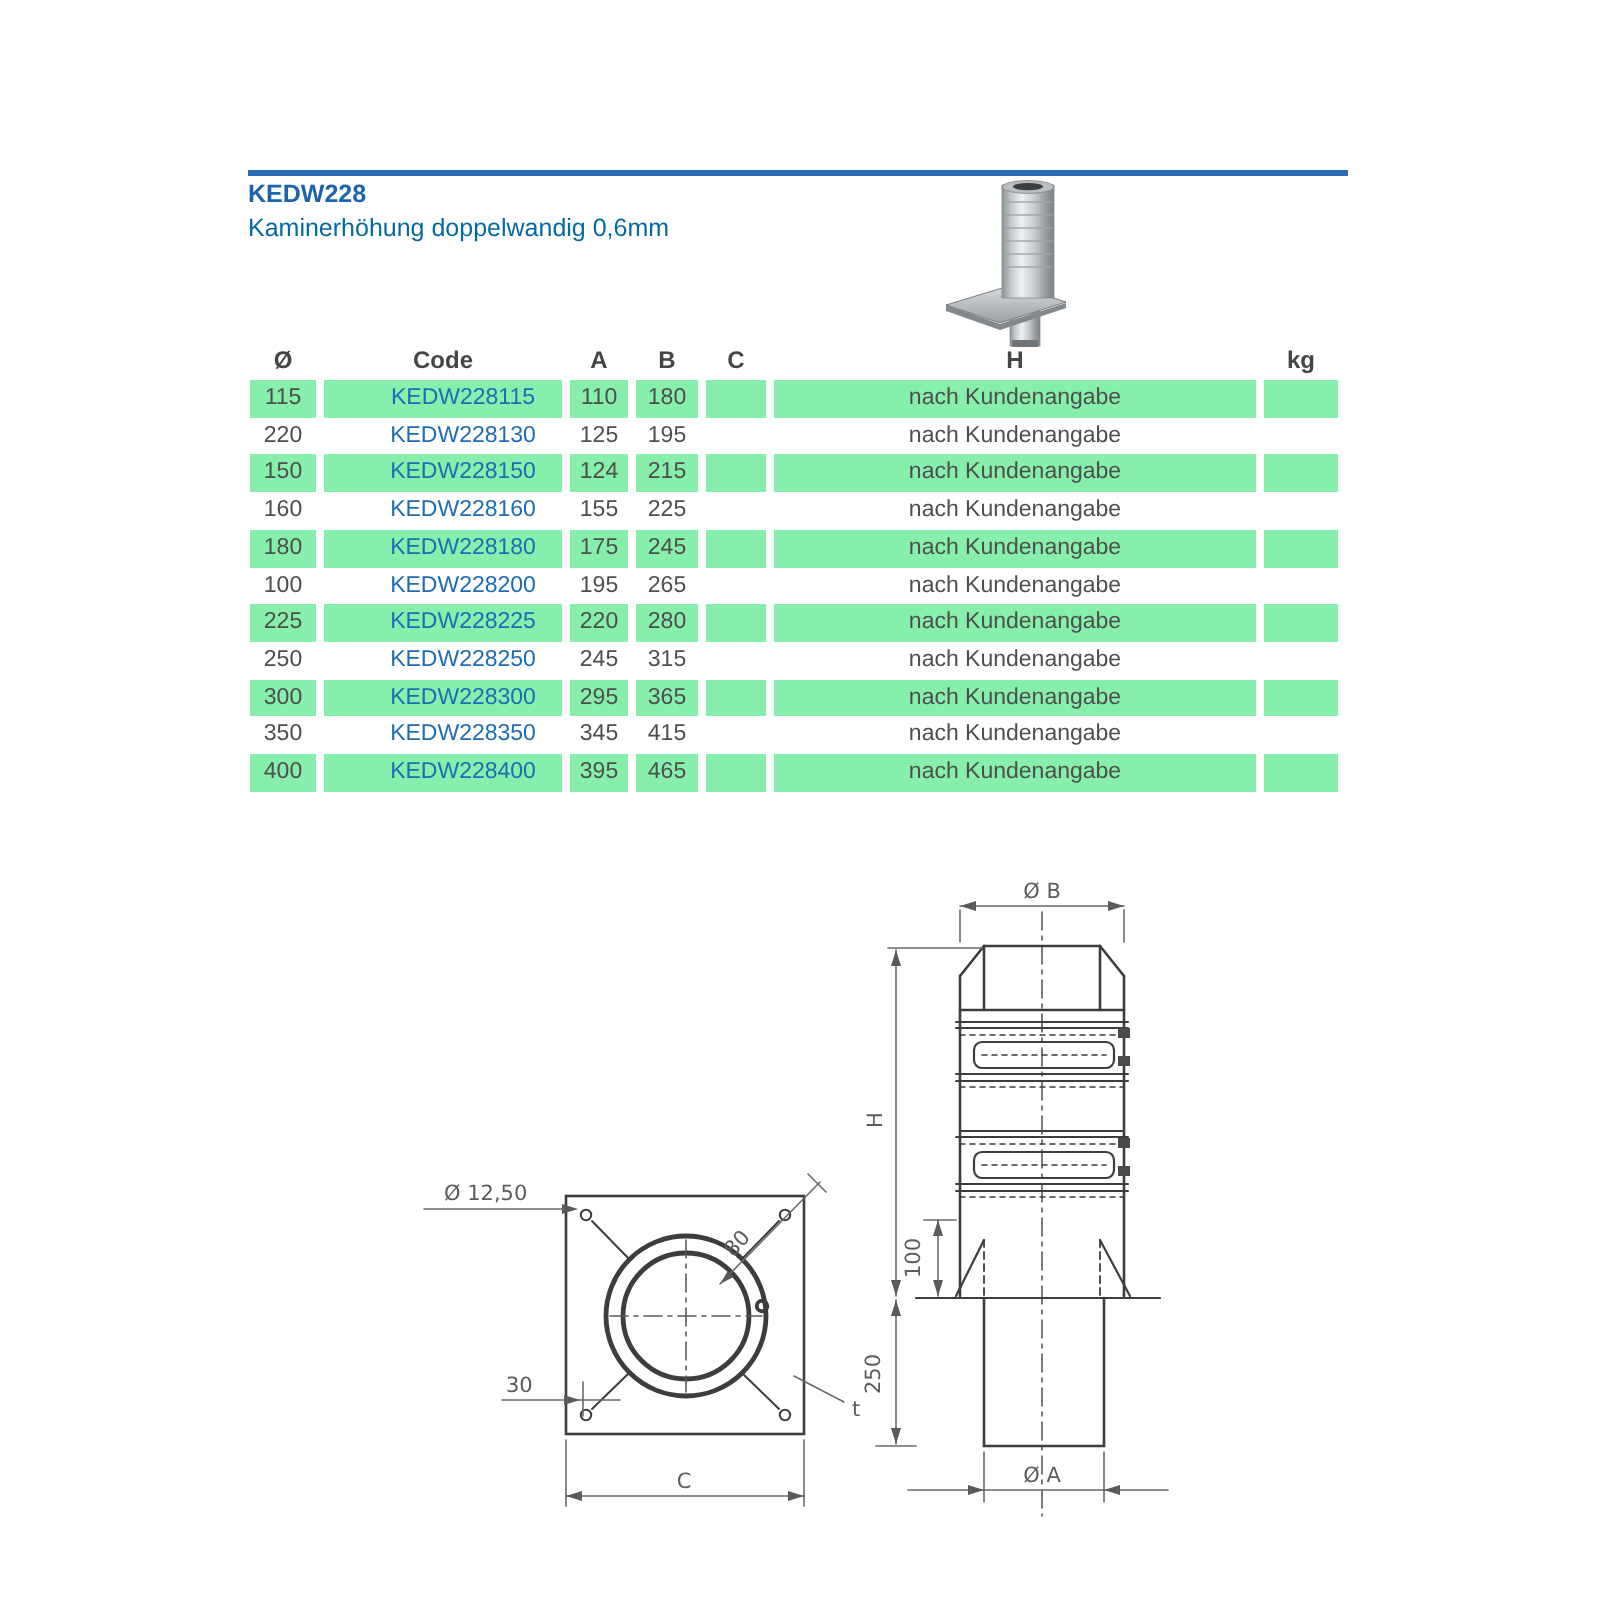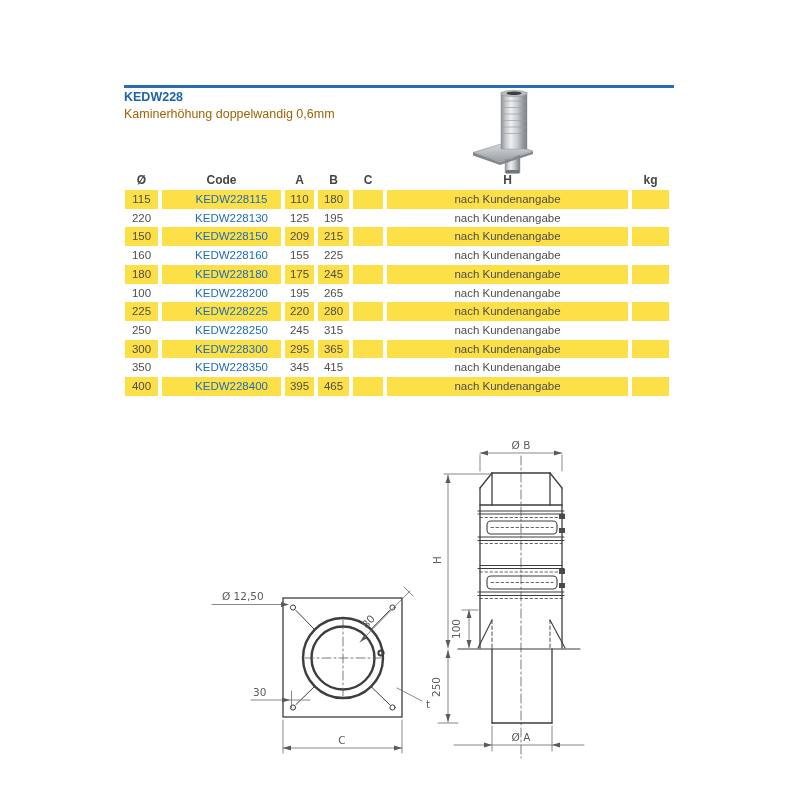--- a/index.html
+++ b/index.html
@@ -3,34 +3,34 @@
 <meta charset="utf-8">
 <style>
   html,body{margin:0;padding:0;background:#ffffff;}
   .canvas{position:relative;width:712px;height:800px;background:#ffffff;overflow:hidden;
           font-family:"Liberation Sans",sans-serif;}
 
   .top-rule{position:absolute;left:124px;top:85px;width:550px;height:3px;background:#2a6cb4;}
 
   .page-title{position:absolute;left:124px;top:90px;font-size:12.5px;font-weight:bold;
               color:#1c63b0;text-decoration:none;}
-  .subtitle{position:absolute;left:124px;top:107px;font-size:12.5px;color:#a16207;line-height:15px;}
+  .subtitle{position:absolute;left:124px;top:107px;font-size:12.5px;color:#0369a1;line-height:15px;}
 
   .photo-wrap{position:absolute;left:468px;top:88px;width:72px;height:90px;}
 
   
   .ptable{position:absolute;left:125px;top:172px;width:544px;}
   .trow,.thead{display:grid;grid-template-columns:33px 119px 29px 31px 30px 241px 37px;
                column-gap:4px;}
   .thead{height:18px;}
   .trow{height:18.72px;}
   .hcell{font-size:12px;font-weight:bold;color:#454545;text-align:center;line-height:17px;}
   .cell{font-size:11.5px;color:#4e4e4e;text-align:center;line-height:18.72px;
         white-space:nowrap;overflow:hidden;}
-  .alt .cell{background:#fde047;}
+  .alt .cell{background:#86efac;}
   .code-link{color:#1e6cb5;text-decoration:none;padding-left:20px;}
 
   
   .drawing{position:absolute;left:210px;top:430px;}
   .dw-text{font-family:"DejaVu Sans",sans-serif;font-size:10.5px;fill:#5c5c5c;}
 </style>
 </head>
 <body>
 
 <div class="canvas">
@@ -105,21 +105,21 @@
           <div class="cell cell-code"><a href="#" class="code-link">KEDW228130</a></div>
           <div class="cell cell-a">125</div>
           <div class="cell cell-b">195</div>
           <div class="cell cell-c"></div>
           <div class="cell cell-h">nach Kundenangabe</div>
           <div class="cell cell-kg"></div>
         </div>
         <div class="trow alt">
           <div class="cell cell-diameter">150</div>
           <div class="cell cell-code"><a href="#" class="code-link">KEDW228150</a></div>
-          <div class="cell cell-a">209</div>
+          <div class="cell cell-a">124</div>
           <div class="cell cell-b">215</div>
           <div class="cell cell-c"></div>
           <div class="cell cell-h">nach Kundenangabe</div>
           <div class="cell cell-kg"></div>
         </div>
         <div class="trow">
           <div class="cell cell-diameter">160</div>
           <div class="cell cell-code"><a href="#" class="code-link">KEDW228160</a></div>
           <div class="cell cell-a">155</div>
           <div class="cell cell-b">225</div>

